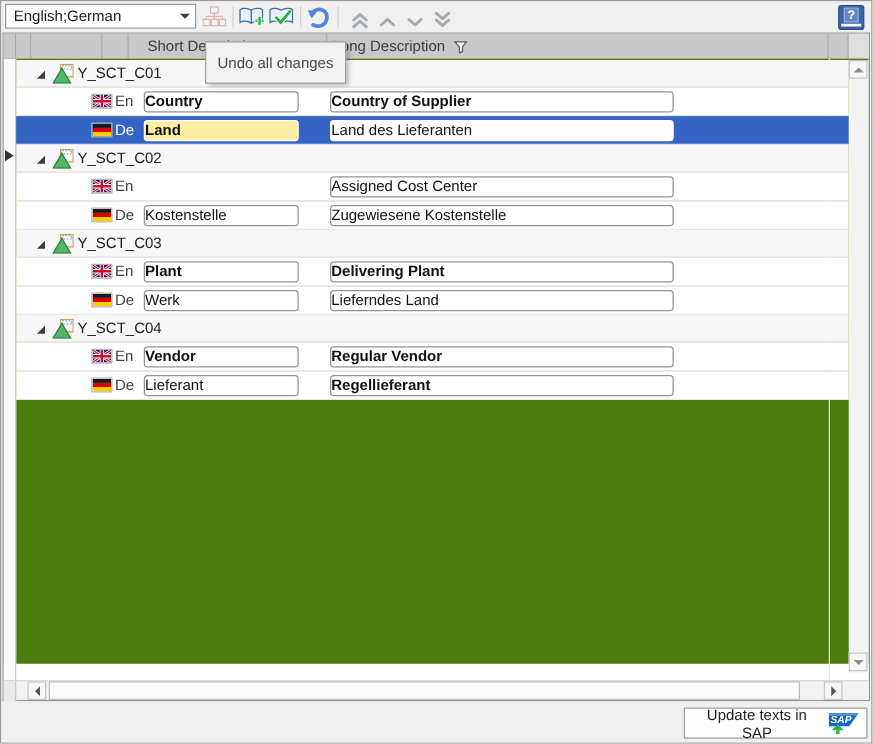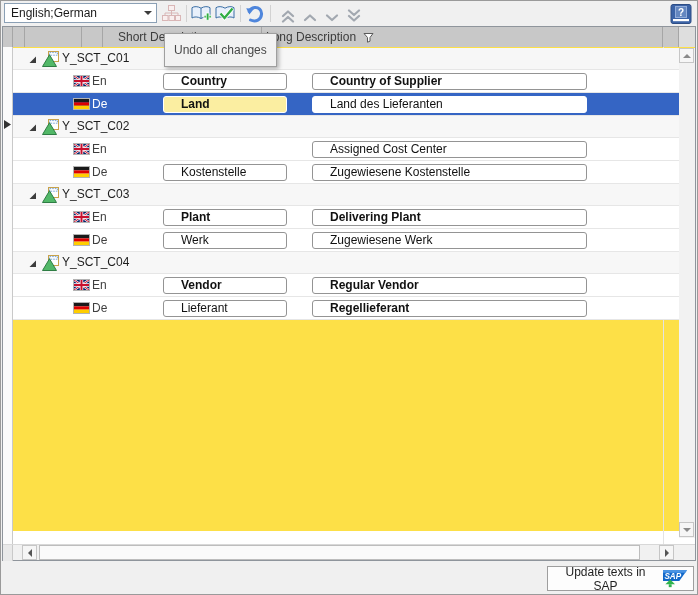--- a/index.html
+++ b/index.html
@@ -32,38 +32,38 @@
   .hcell{position:absolute;top:0;height:20px;background:#c8c8c8;border-right:1px solid #a6a6a6;display:flex;align-items:center;color:#3c3c3c;}
   .hc0{left:0;width:10px;}
   .hc1{left:10px;width:12px;}
   .hc2{left:22px;width:57px;}
   .hc3{left:79px;width:21px;}
   .hc4{left:100px;width:159px;padding-left:15px;}
   .hc5{left:259px;width:401px;padding-left:4px;gap:7px;}
   .hc6{left:660px;width:16px;}
   .hc7{left:676px;width:16px;background:#dedede;border-right:none;}
   
-  .body{position:absolute;left:0;top:20px;width:692px;height:484px;background:#fde047;}
+  .body{position:absolute;left:0;top:20px;width:692px;height:484px;background:#4d7c0f;}
   .body .colline{position:absolute;left:660px;top:0;width:1px;height:497px;background:#e3e3e3;}
   .gutter{position:absolute;left:0;top:0;width:10px;height:497px;background:#fbfbfb;border-right:1px solid #c9c9c9;}
   .row-marker{position:absolute;left:1px;top:73px;}
   .rows{position:absolute;left:10px;top:1px;width:666px;}
   .row{position:relative;width:666px;border-bottom:1px solid #e6e6e6;}
   .row.group{height:22px;background:#f7f7f7;}
   .row.data{height:23px;background:#fff;}
   .row.data.selected{background:#3565c4;}
   .row.data.selected .lang{color:#fff;}
   .expander{position:absolute;left:15px;top:7px;line-height:0;}
   .struct-icon{position:absolute;left:29px;top:3px;line-height:0;}
   .group-label{position:absolute;left:49px;top:0;line-height:21px;color:#1d1d1d;}
   .flag{position:absolute;left:61px;top:6px;line-height:0;outline:1px solid #b3b3b3;}
   .lang{position:absolute;left:79px;top:0;line-height:22px;color:#3f3f3f;}
   .cellinput{
     position:absolute;top:3px;height:17px;background:#fff;border:1px solid #949494;border-radius:3px;
-    padding:0 17px;line-height:15px;color:#111;white-space:nowrap;overflow:hidden;margin-left:48px;
+    padding:0 0;line-height:15px;color:#111;white-space:nowrap;overflow:hidden;
   }
   .cellinput.short{left:102px;width:124px;}
   .cellinput.long{left:251px;width:275px;}
   .cellinput.bold{font-weight:bold;}
   .cellinput.modified{background:#fbeea1;}
   .row.data.selected .cellinput{border-color:#ffffff;}
   
   .vscroll{position:absolute;left:676px;top:21px;width:16px;height:490px;background:#f2f2f2;}
   .sbtn{position:absolute;width:15px;height:15px;background:#f6f6f6;border:1px solid #c6c6c6;display:flex;align-items:center;justify-content:center;padding:0;}
   .vscroll .up{left:0;top:0;}
@@ -326,21 +326,21 @@
         <div class="row data">
           <span class="flag">
             <svg width="15" height="10" viewBox="0 0 60 40">
                 <rect width="60" height="13.3" fill="#1a1a1a"></rect>
                 <rect y="13.3" width="60" height="13.3" fill="#DD0000"></rect>
                 <rect y="26.6" width="60" height="13.4" fill="#FFCE00"></rect>
               </svg>
           </span>
           <span class="lang">De</span>
           <div class="cellinput short">Werk</div>
-          <div class="cellinput long">Zugewiesene Werk</div>
+          <div class="cellinput long">Lieferndes Land</div>
         </div>
 
         <div class="row group">
           <span class="expander">
             <svg width="9" height="9" viewBox="0 0 9 9">
                 <polygon points="8,1.5 8,8 1.5,8" fill="#3c3c3c"></polygon>
               </svg>
           </span>
           <span class="struct-icon">
             <svg width="17" height="16" viewBox="0 0 17 16">

